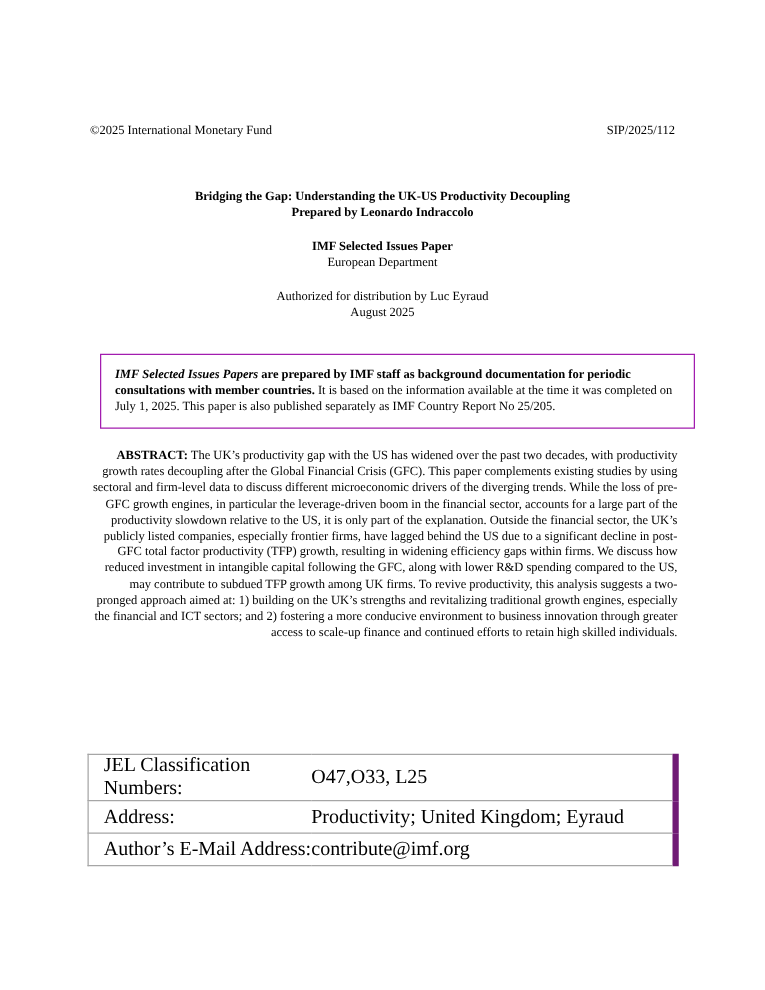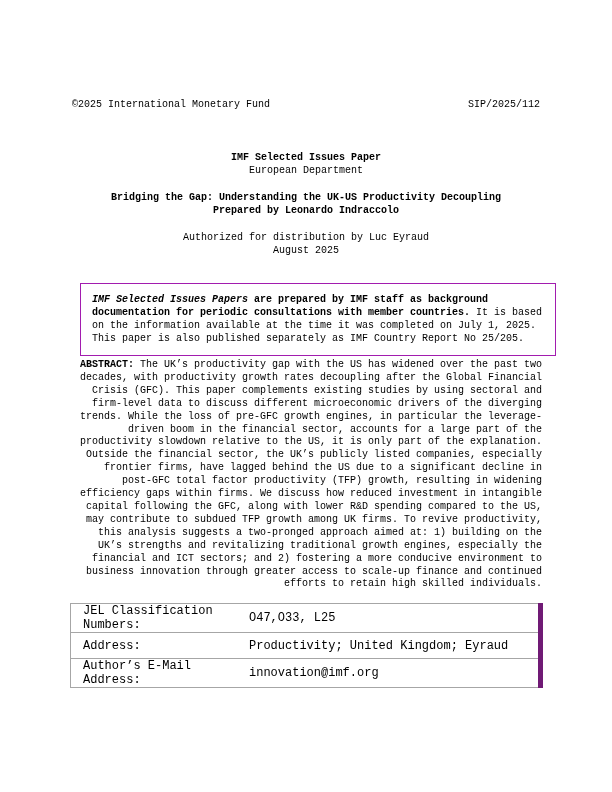--- a/index.html
+++ b/index.html
@@ -1,21 +1,21 @@
 <!DOCTYPE html>
 <html><head>
 <meta charset="utf-8">
 <style>
   html, body { margin: 0; padding: 0; background: #ffffff; }
   .page {
     position: relative;
     width: 612px;
     height: 783px;
     background: #ffffff;
-    font-family: Liberation Mono, monospace;
+    font-family: Liberation Serif, serif;
     font-size: 10px;
     color: #000000;
     overflow: hidden;
     border-radius: 15px;
   }
   .header-row {
     position: absolute;
     top: 99px;
     left: 72px;
     right: 72px;
@@ -61,21 +61,21 @@
     width: 470px;
     margin: 0;
     line-height: 13px;
   }
   table.meta {
     position: absolute;
     top: 603px;
     left: 70px;
     width: 473px;
     border-collapse: collapse;
-    font-size: 12px;
+    font-size: 16px;
   }
   table.meta td {
     border-top: 1px solid #a6a6a6;
     border-bottom: 1px solid #a6a6a6;
     height: 25px;
     vertical-align: middle;
     padding: 0;
   }
   table.meta td.lbl { width: 166px; padding-left: 12px; }
   table.meta td.val { padding-left: 0; }
@@ -87,26 +87,26 @@
 
 <div class="page">
 
   <div class="header-row">
     <span>©2025 International Monetary Fund</span>
     <span>SIP/2025/112</span>
   </div>
 
   <div class="title-block">
     <p class="grp">
+      <span class="b">Bridging the Gap: Understanding the UK-US Productivity Decoupling</span><br>
+      <span class="b">Prepared by Leonardo Indraccolo</span>
+    </p>
+    <p class="grp">
       <span class="b">IMF Selected Issues Paper</span><br>
       <span>European Department</span>
-    </p>
-    <p class="grp">
-      <span class="b">Bridging the Gap: Understanding the UK-US Productivity Decoupling</span><br>
-      <span class="b">Prepared by Leonardo Indraccolo</span>
     </p>
     <p class="grp">
       <span>Authorized for distribution by Luc Eyraud</span><br>
       <span>August 2025</span>
     </p>
   </div>
 
   <div class="notice-box">
     <span class="bi">IMF Selected Issues Papers</span><span class="b"> are prepared by IMF staff as background documentation for periodic consultations with member countries.</span><span> It is based on the information available at the time it was completed on July 1, 2025. This paper is also published separately as IMF Country Report No 25/205.</span>
   </div>
@@ -121,18 +121,18 @@
         <tr>
       <td class="lbl">JEL Classification Numbers:</td>
       <td class="val">O47,O33, L25</td>
     </tr>
     <tr>
       <td class="lbl">Address:</td>
       <td class="val">Productivity; United Kingdom; Eyraud</td>
     </tr>
     <tr>
       <td class="lbl">Author’s E-Mail Address:</td>
-      <td class="val">innovation@imf.org</td>
+      <td class="val">contribute@imf.org</td>
     </tr>
   </tbody>
     </table>
 
 </div>
 
 </body></html>

